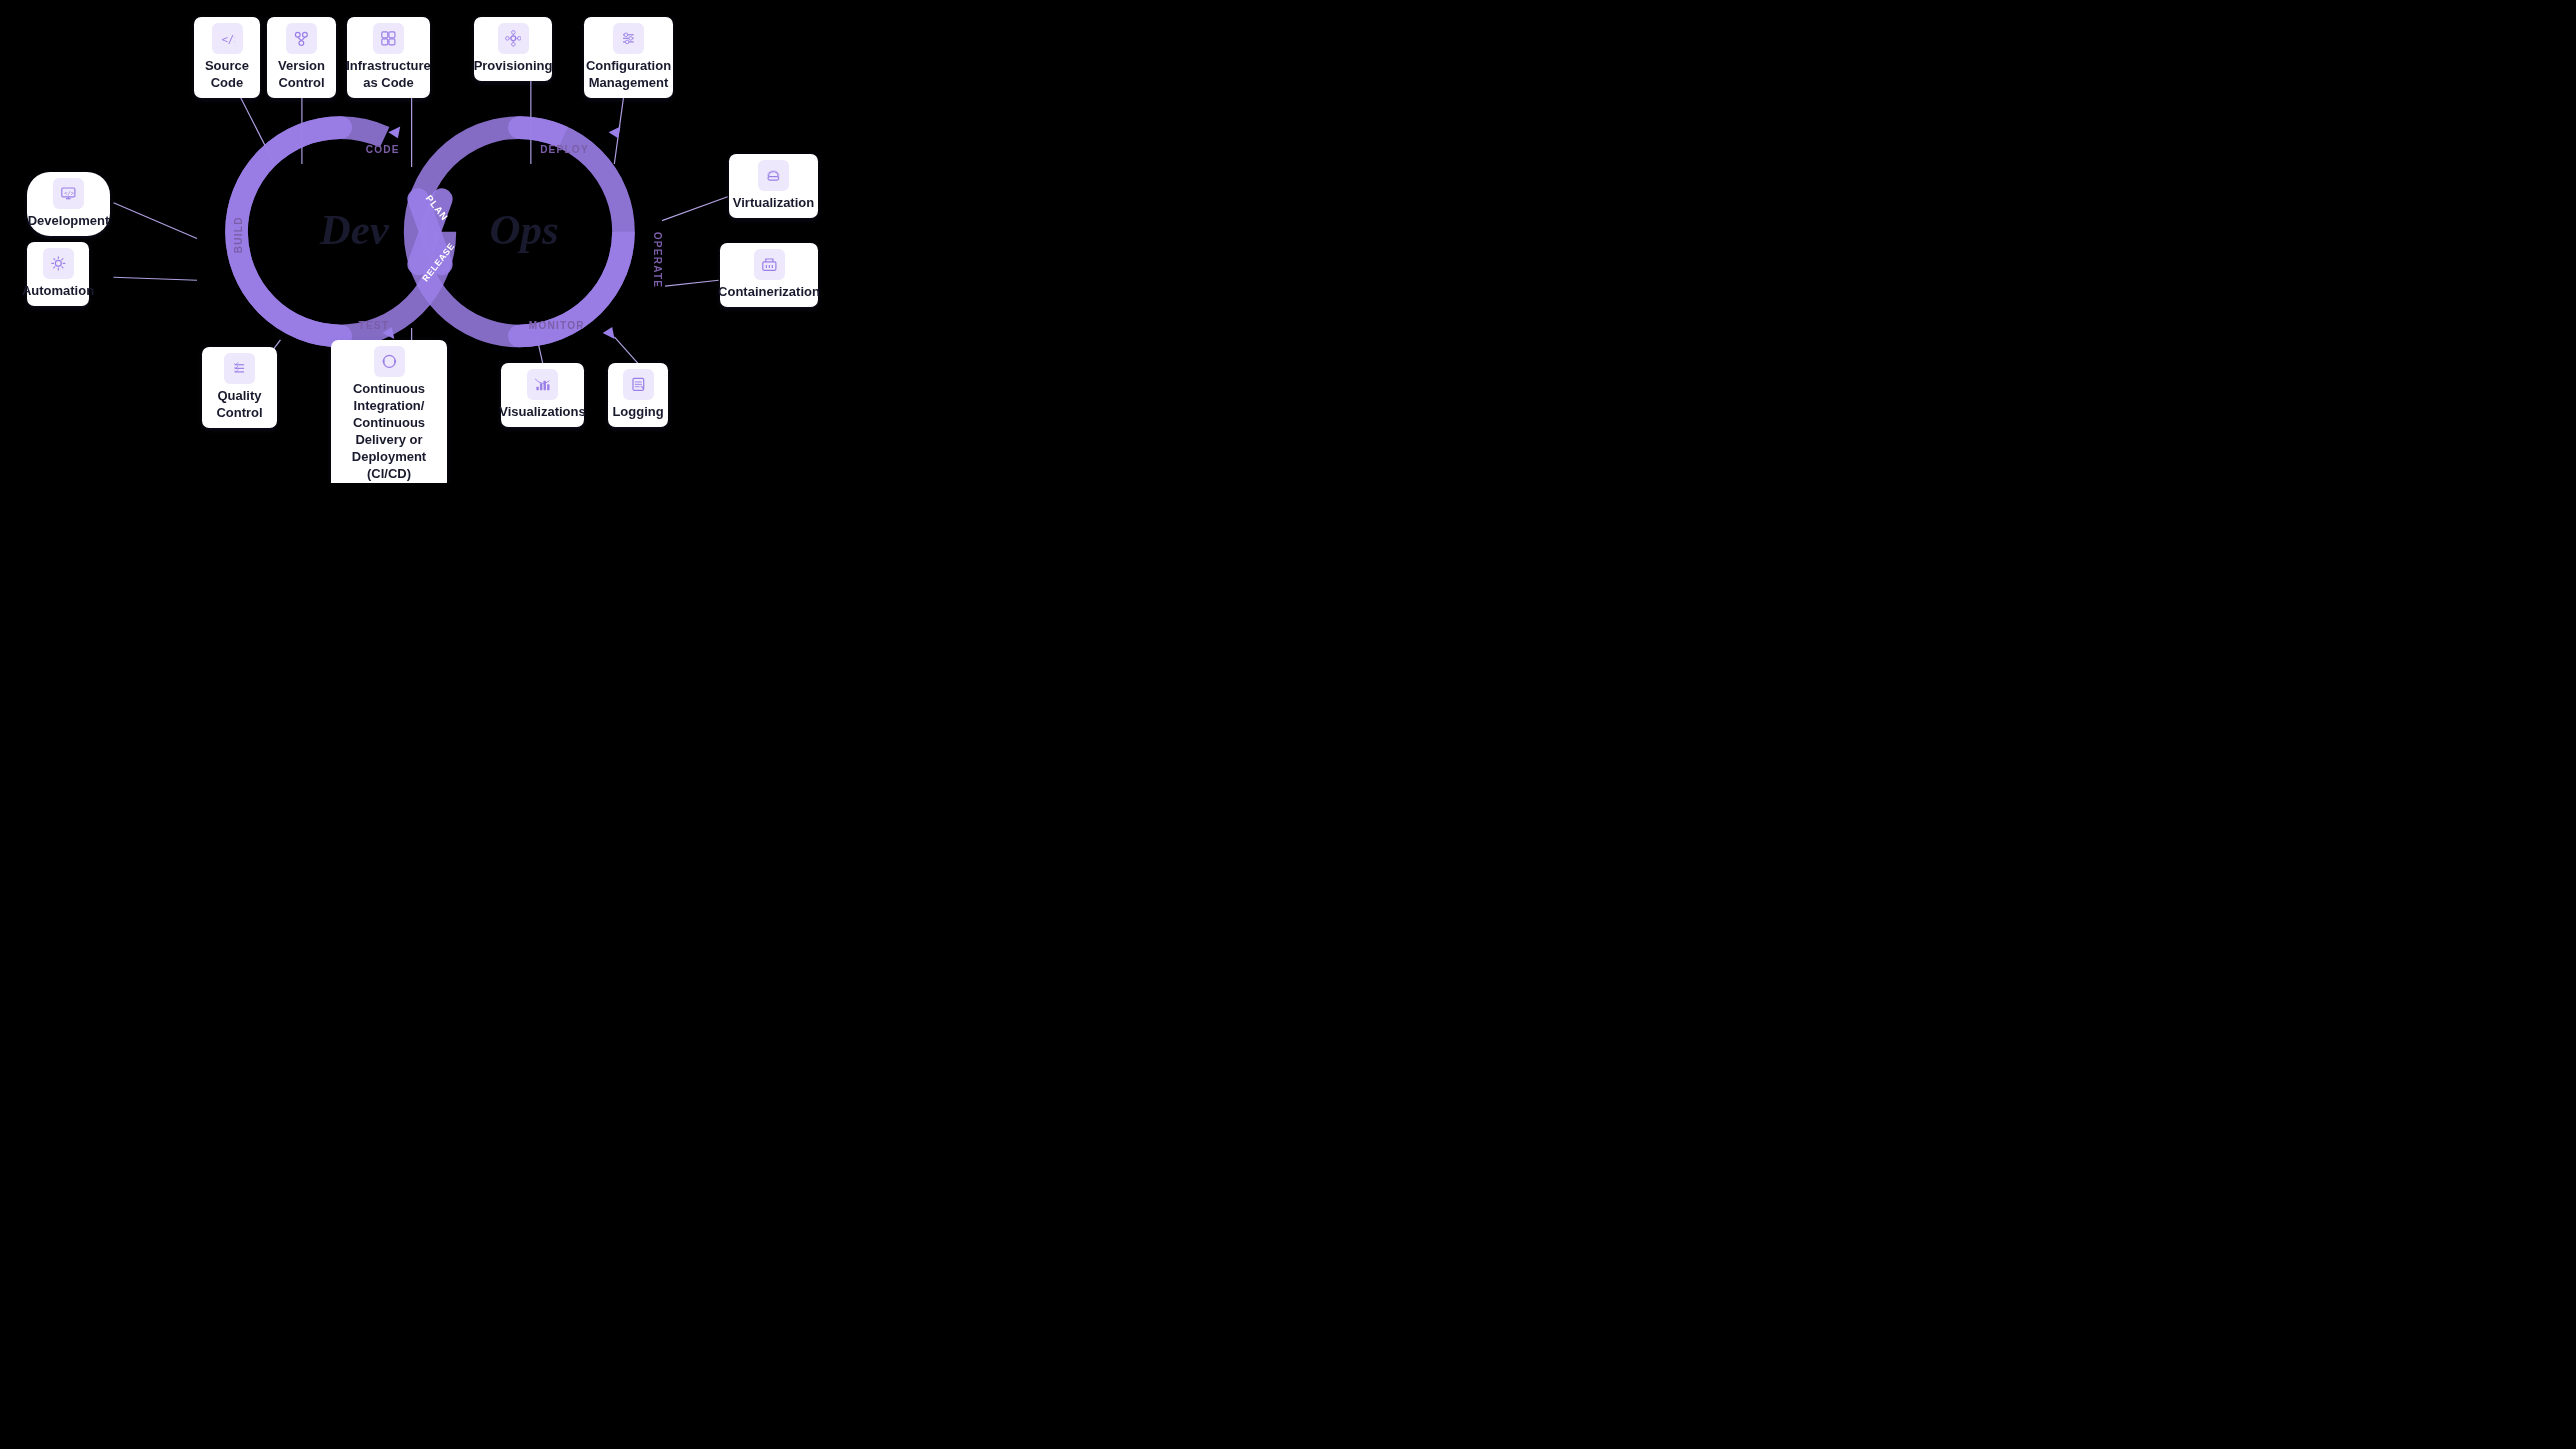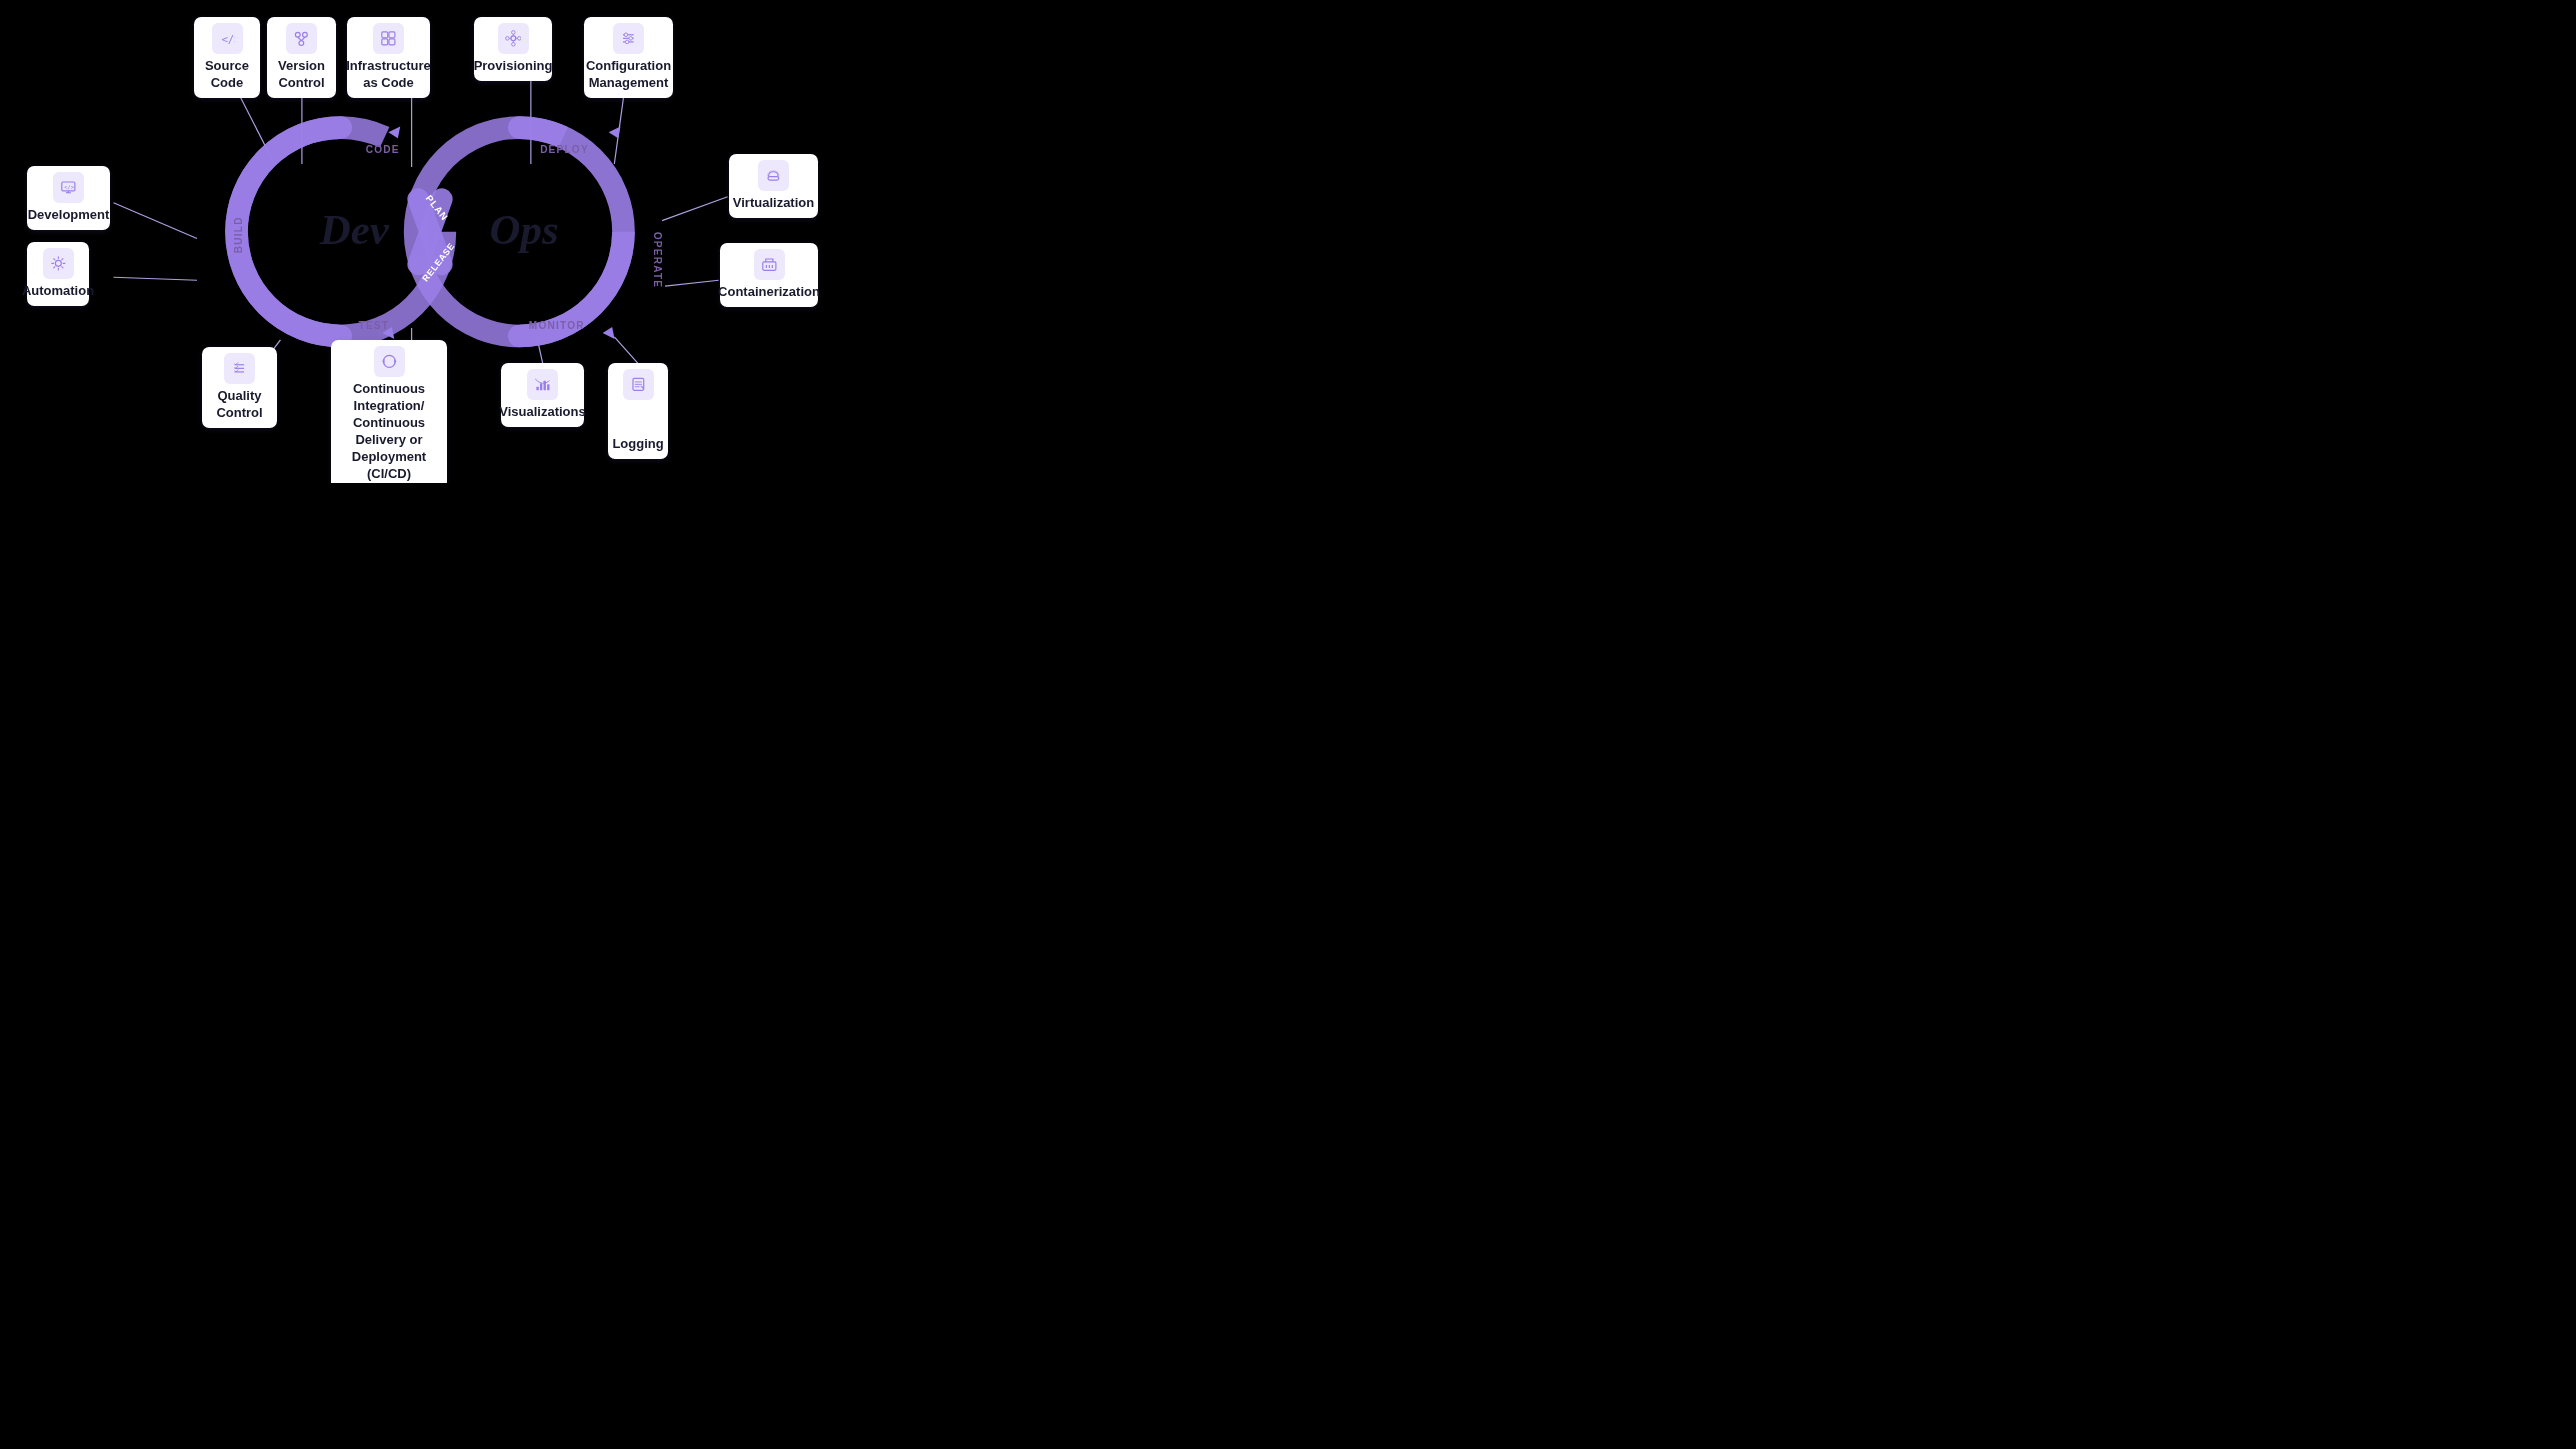--- a/index.html
+++ b/index.html
@@ -212,21 +212,21 @@
         <line x1="5" y1="14" x2="23" y2="14" stroke="#9b7fe8" stroke-width="2"></line>
         <line x1="5" y1="20" x2="23" y2="20" stroke="#9b7fe8" stroke-width="2"></line>
         <circle cx="10" cy="8" r="3" fill="#ede8fc" stroke="#9b7fe8" stroke-width="1.5"></circle>
         <circle cx="18" cy="14" r="3" fill="#ede8fc" stroke="#9b7fe8" stroke-width="1.5"></circle>
         <circle cx="12" cy="20" r="3" fill="#ede8fc" stroke="#9b7fe8" stroke-width="1.5"></circle>
       </svg>
     </div>
     <span class="card-label">Configuration<br>Management</span>
   </div>
 
-  <div class="card" style="top:160px;left:9px;width:83px;">
+  <div class="card" style="top:166px;left:9px;width:83px;border-radius:23px;">
     <div class="icon-circle">
       <svg viewBox="0 0 28 28" fill="none">
         <rect x="3" y="5" width="22" height="15" rx="2" stroke="#9b7fe8" stroke-width="2"></rect>
         <line x1="10" y1="23" x2="18" y2="23" stroke="#9b7fe8" stroke-width="2"></line>
         <line x1="14" y1="20" x2="14" y2="23" stroke="#9b7fe8" stroke-width="2"></line>
         <text x="7" y="16" font-size="9" fill="#9b7fe8" font-family="monospace">&lt;/&gt;</text>
       </svg>
     </div>
     <span class="card-label">Development</span>
   </div>
@@ -297,21 +297,21 @@
         <rect x="4" y="18" width="4" height="6" fill="#9b7fe8" rx="1"></rect>
         <rect x="10" y="12" width="4" height="12" fill="#9b7fe8" rx="1"></rect>
         <rect x="16" y="8" width="4" height="16" fill="#9b7fe8" rx="1"></rect>
         <rect x="22" y="14" width="4" height="10" fill="#9b7fe8" rx="1"></rect>
         <path d="M2 5 Q14 18 26 8" stroke="#9b7fe8" stroke-width="1.5" fill="none"></path>
       </svg>
     </div>
     <span class="card-label">Visualizations</span>
   </div>
 
-  <div class="card" style="top:357px;left:590px;width:49px;gap:32px;">
+  <div class="card" style="top:357px;left:590px;width:49px;">
     <div class="icon-circle">
       <svg viewBox="0 0 28 28" fill="none">
         <rect x="5" y="4" width="18" height="20" rx="2" stroke="#9b7fe8" stroke-width="2"></rect>
         <line x1="8" y1="10" x2="20" y2="10" stroke="#9b7fe8" stroke-width="1.5"></line>
         <line x1="8" y1="14" x2="20" y2="14" stroke="#9b7fe8" stroke-width="1.5"></line>
         <line x1="8" y1="18" x2="16" y2="18" stroke="#9b7fe8" stroke-width="1.5"></line>
         <path d="M18 17 L22 21 M20 17 L22 21" stroke="#9b7fe8" stroke-width="1.5" stroke-linecap="round"></path>
       </svg>
     </div>
     <span class="card-label">Logging</span>

